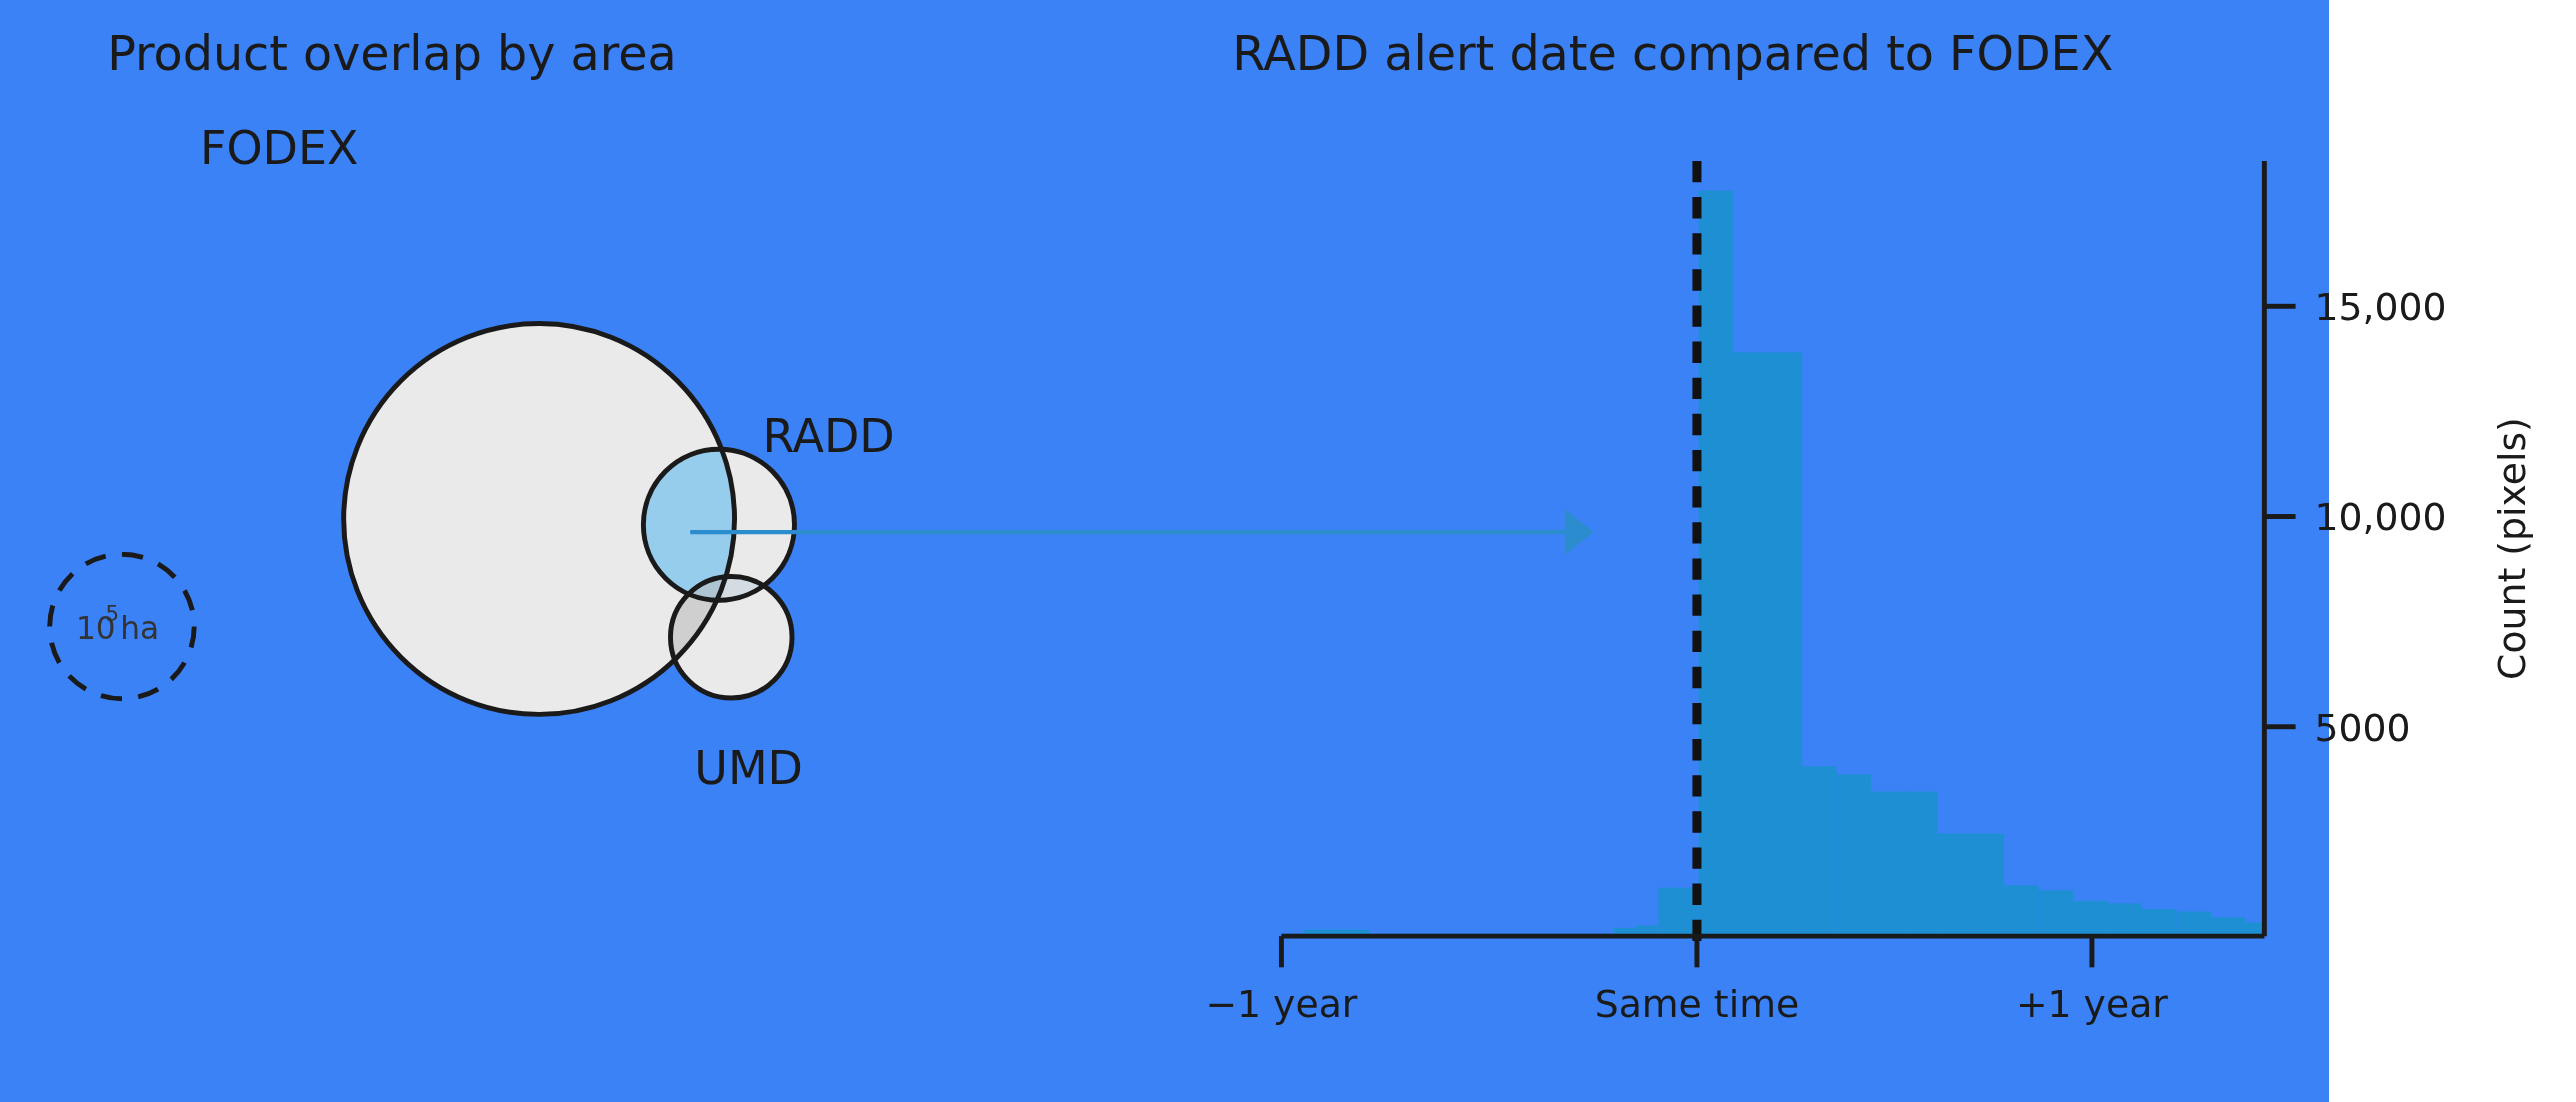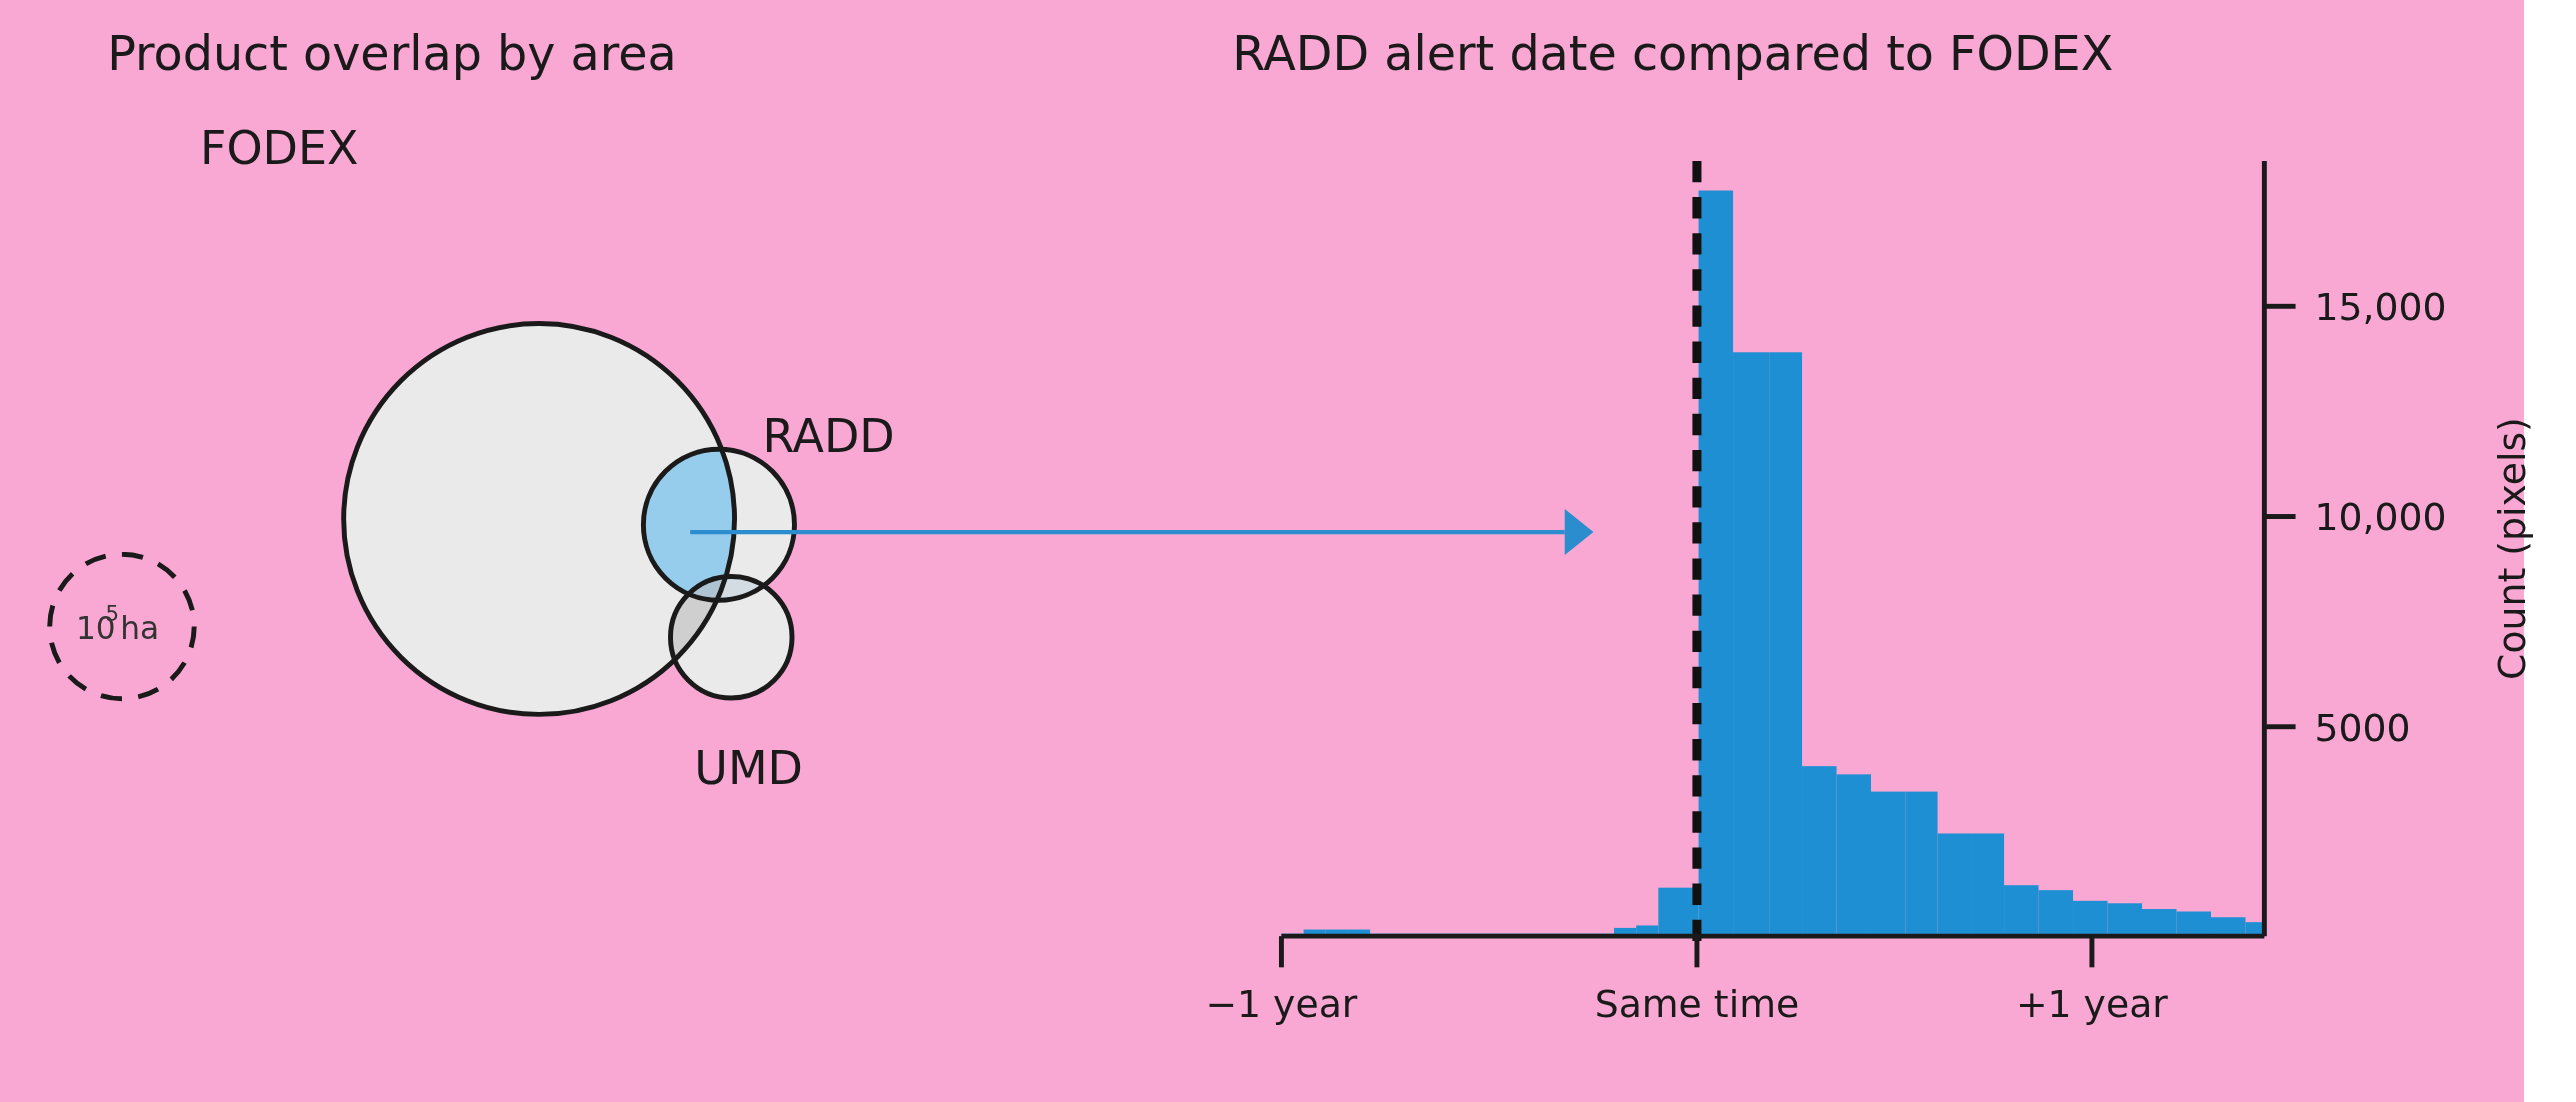--- a/index.html
+++ b/index.html
@@ -8,23 +8,23 @@
     background: #ffffff;
   }
   body {
     width: 2576px;
     height: 1102px;
     overflow: hidden;
     font-family: "DejaVu Sans", sans-serif;
   }
   #figure {
     position: relative;
-    width: 2524px;
+    width: 2329px;
     height: 1102px;
-    background: #f9a8d4;
+    background: #3b82f6;
   }
   svg { display: block; }
   .fig-title {
     font-family: "DejaVu Sans", sans-serif;
     font-size: 58px;
     fill: #1a1a1a;
   }
   .venn-label {
     font-family: "DejaVu Sans", sans-serif;
     font-size: 56px;

